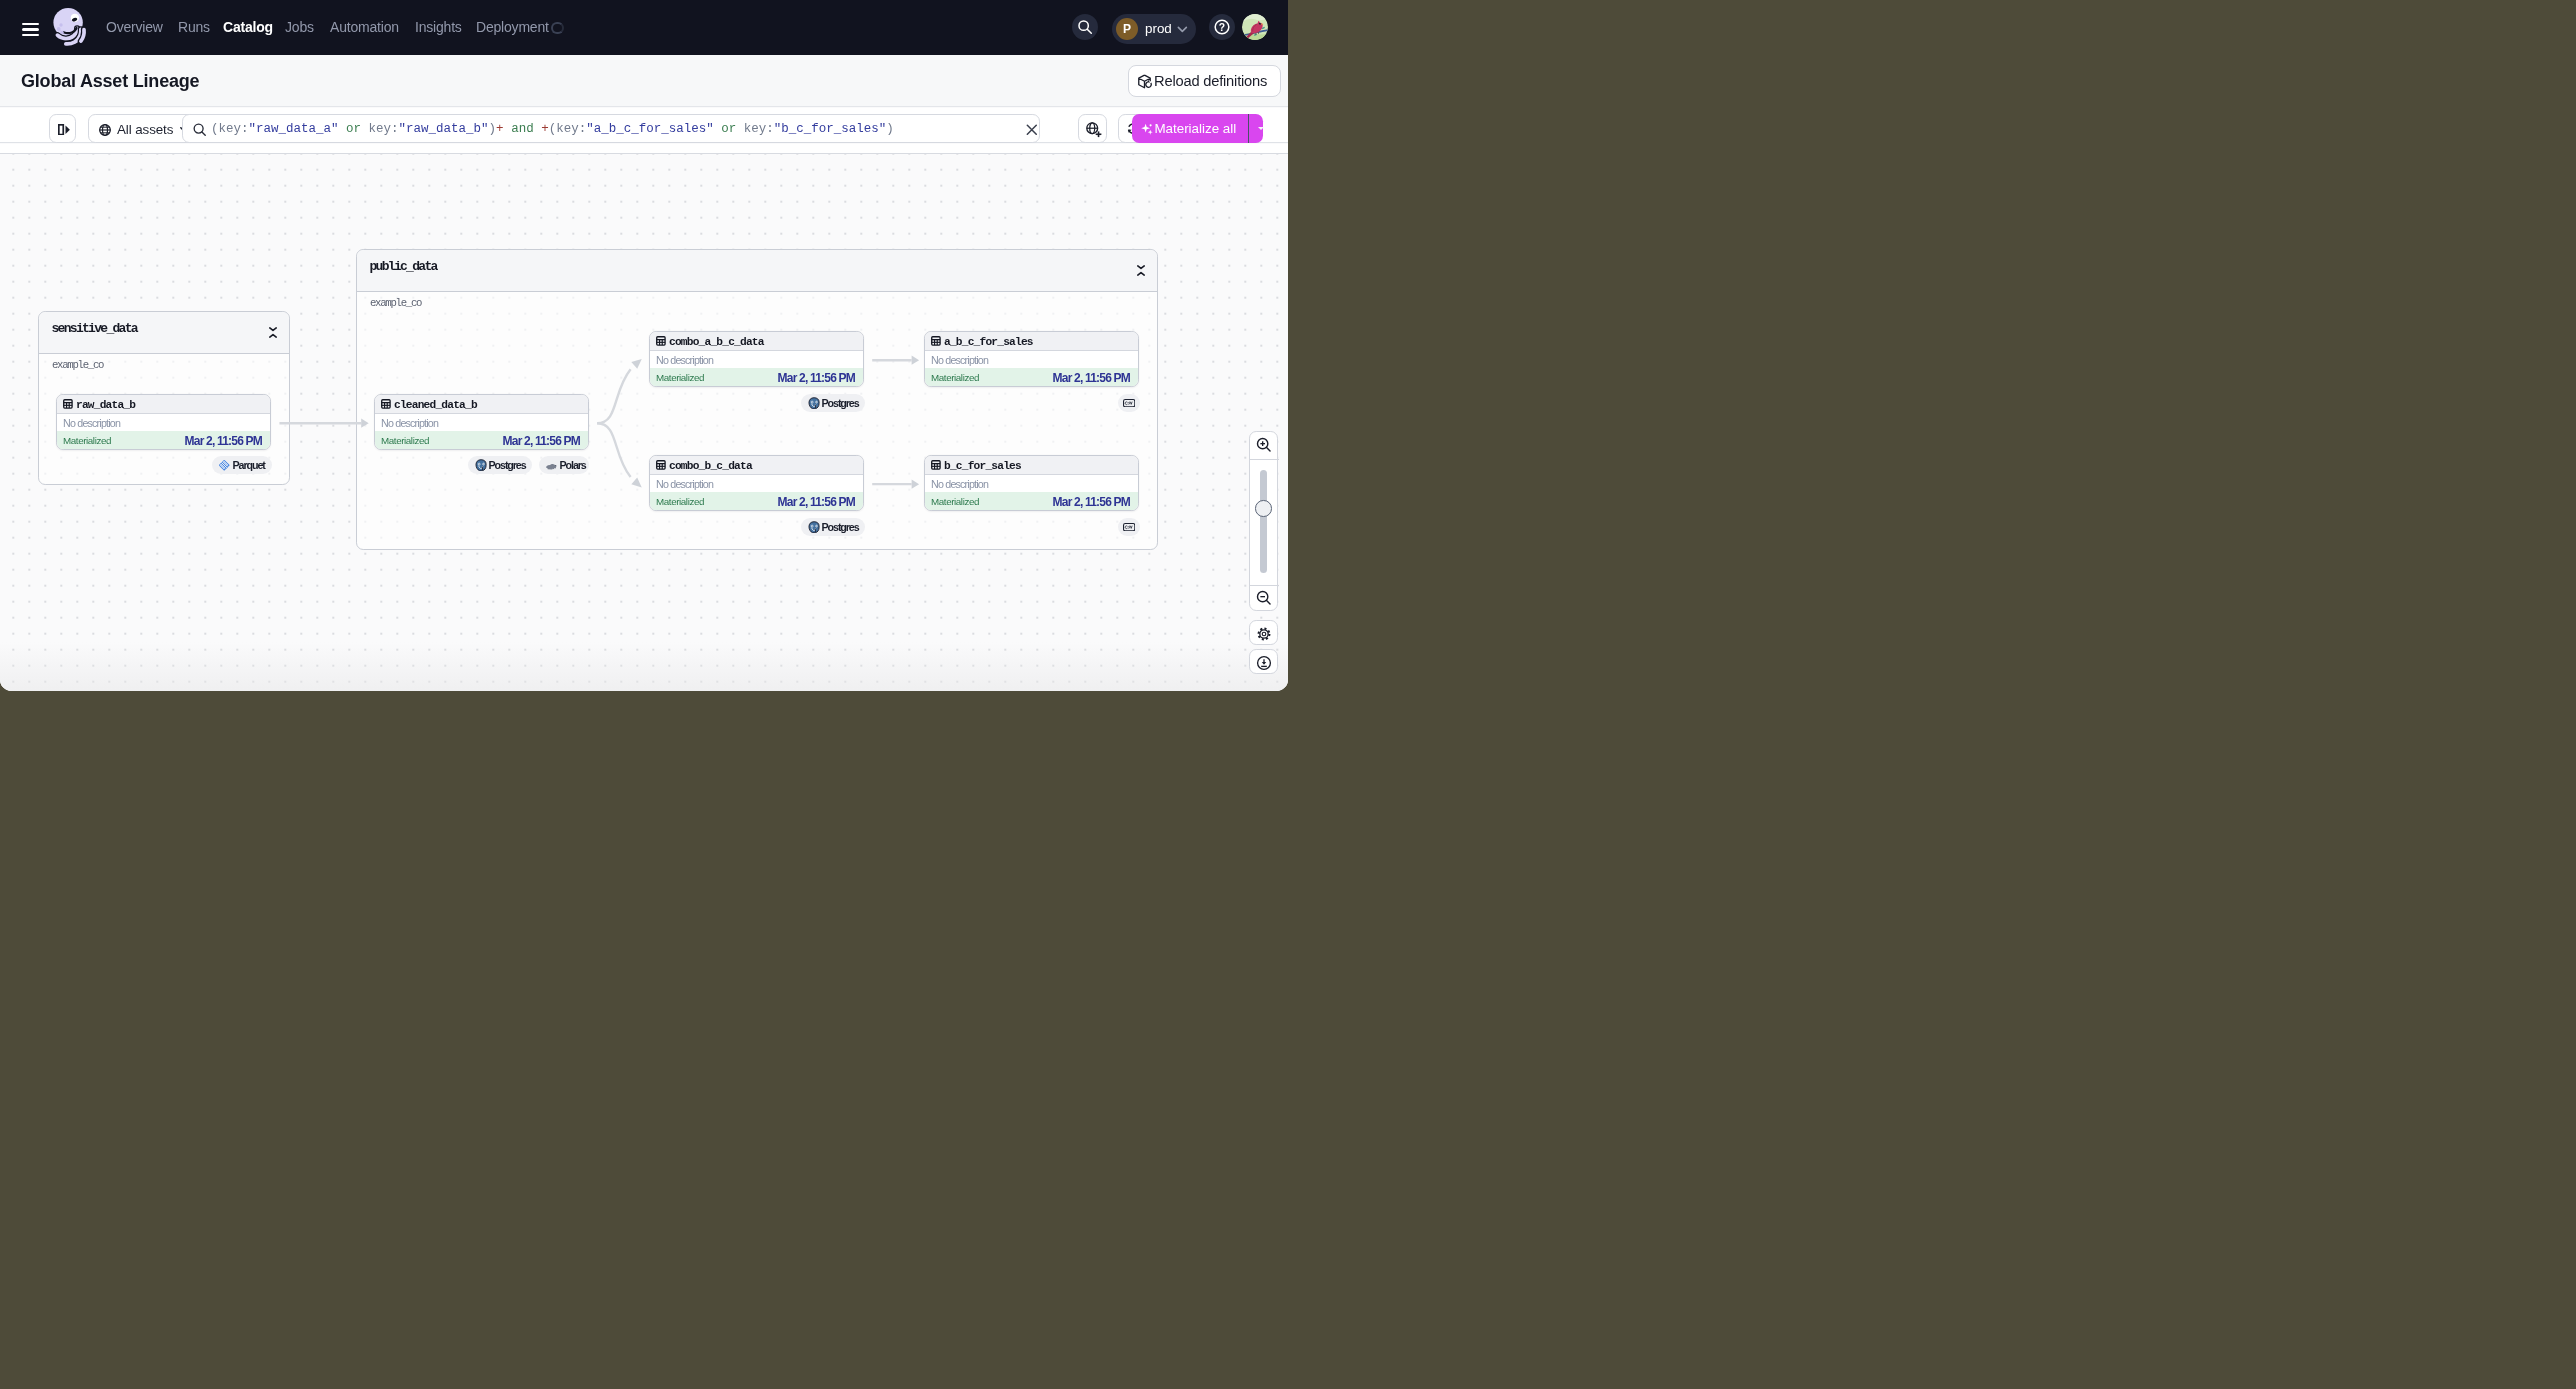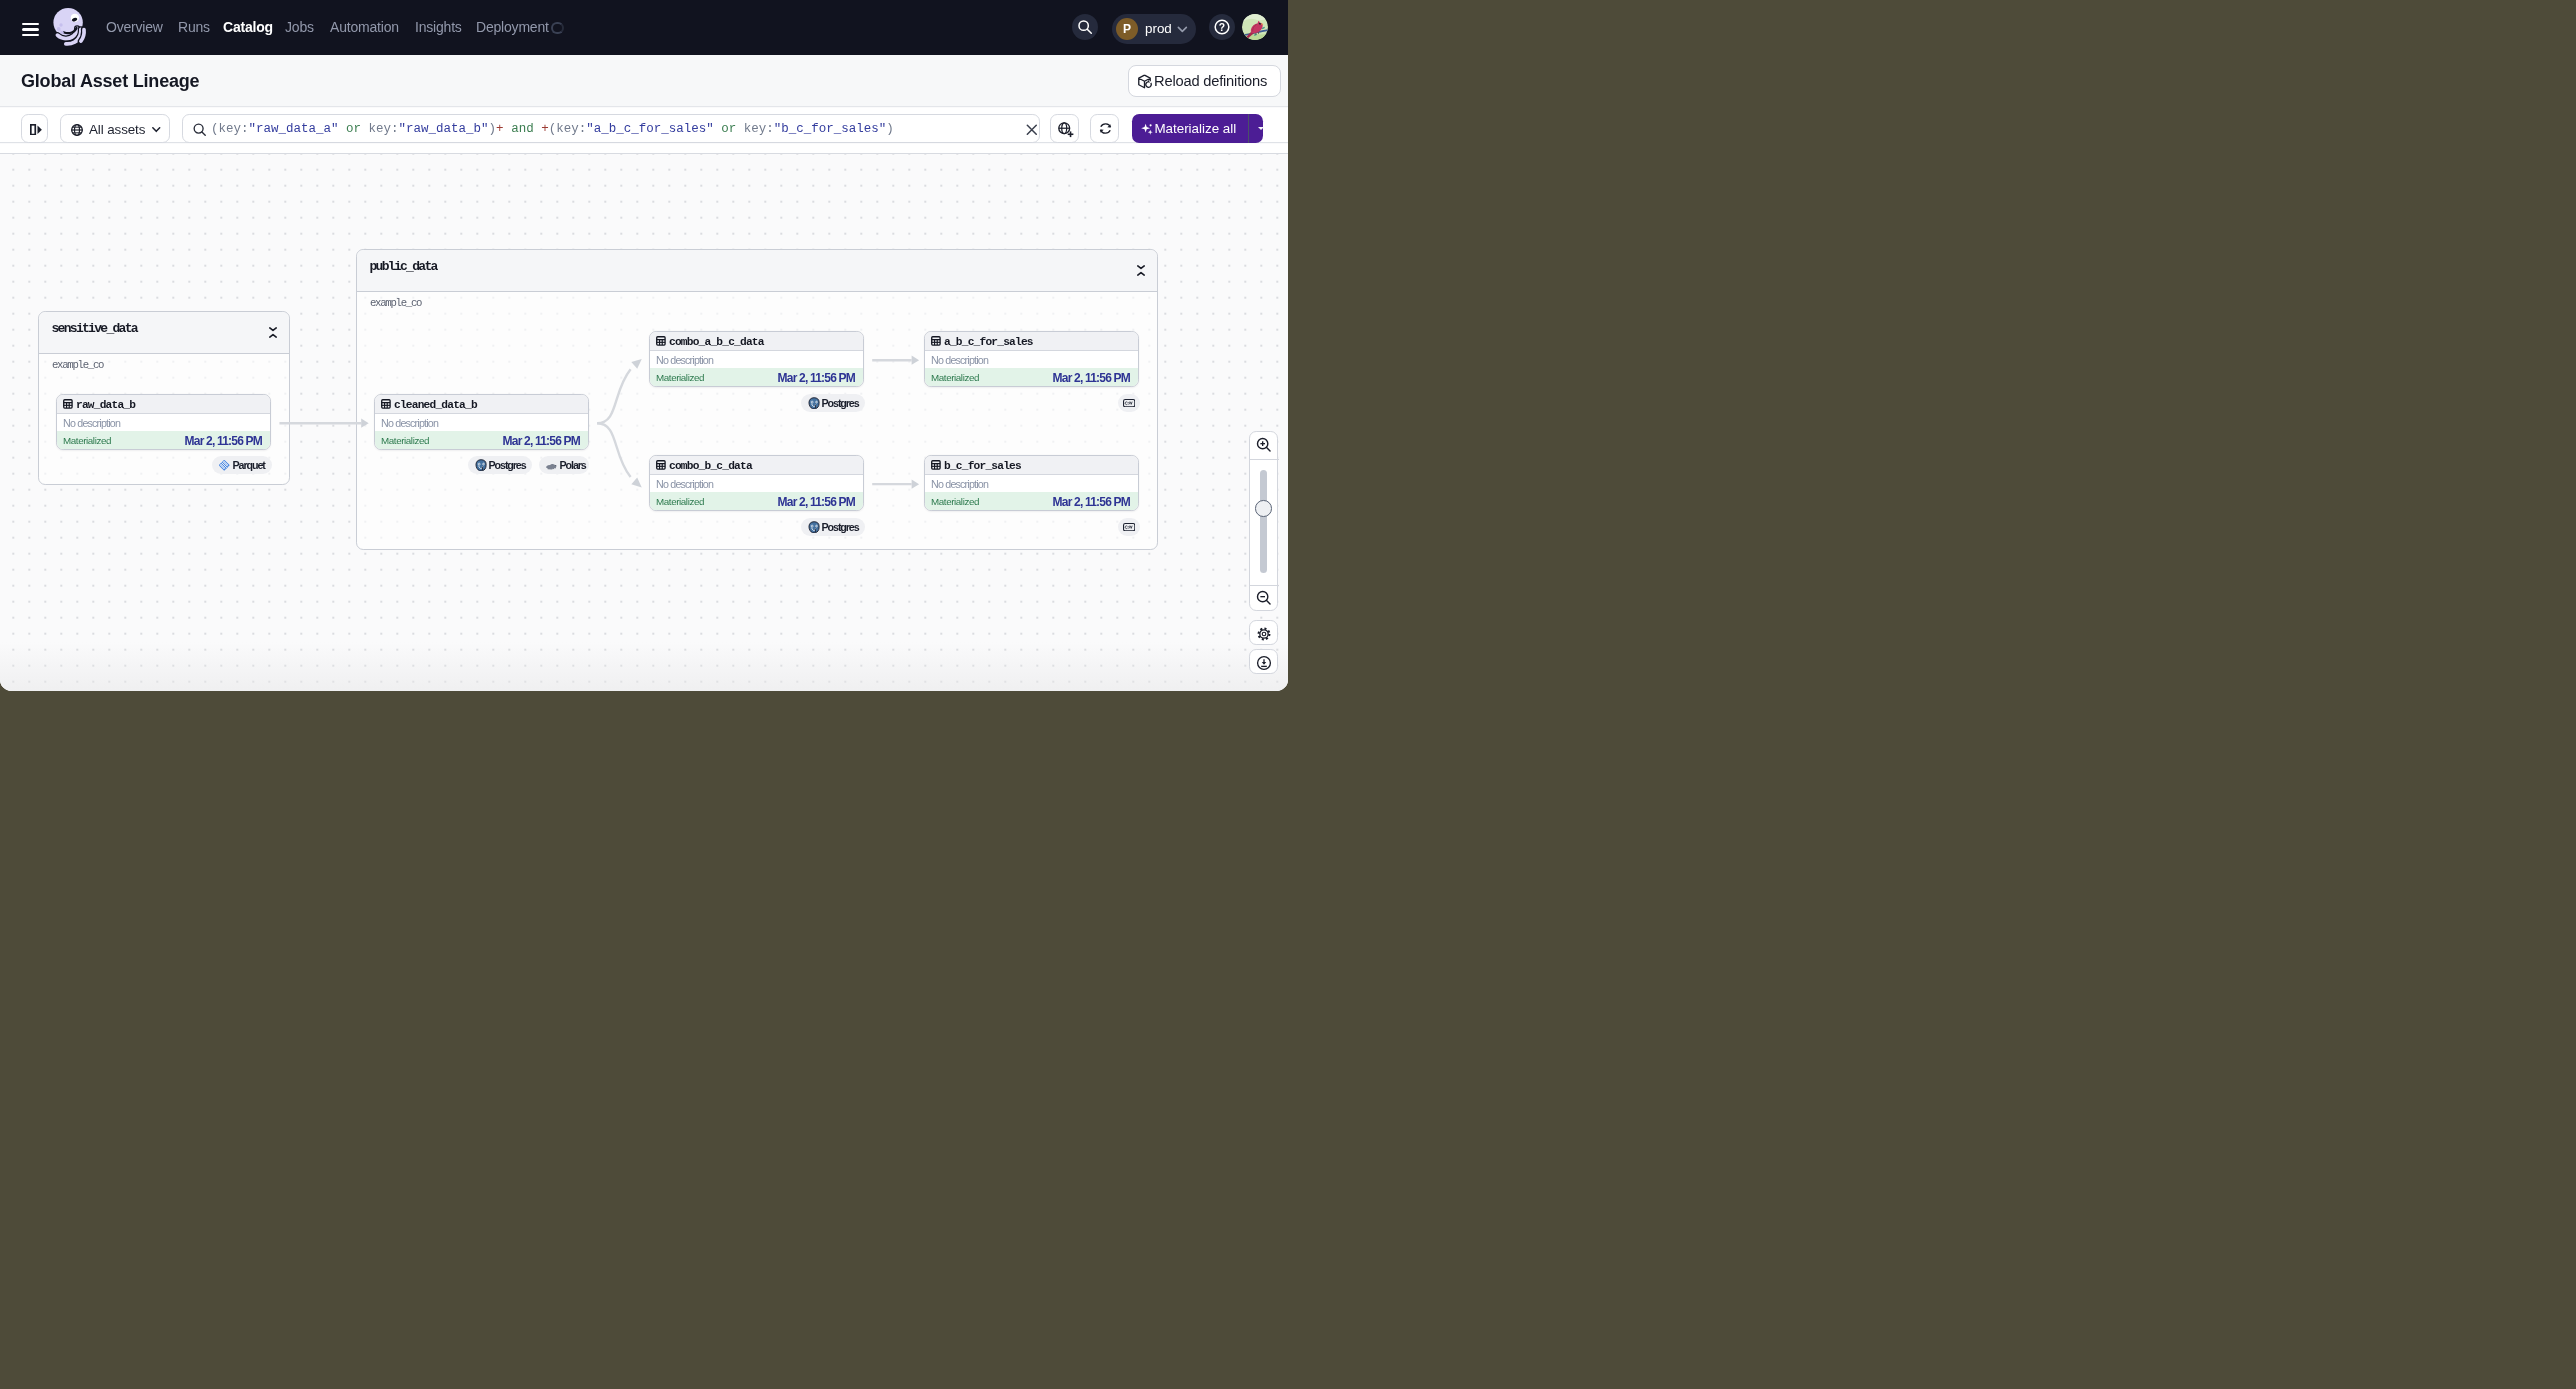--- a/index.html
+++ b/index.html
@@ -22,27 +22,27 @@
   #chip .ptxt { position:absolute; left:33px; top:0; height:30px; line-height:29.5px; color:#fff; font-size:13.4px; font-weight:500; }
   
   #phead { position:absolute; left:0; top:55px; width:1288px; height:52px; background:#f7f8f9; border-bottom:0.9px solid #e4e6ea; }
   #phead h1 { position:absolute; left:21px; top:16px; font-size:18px; font-weight:700; color:#151823; letter-spacing:-0.2px;}
   #reloadbtn { position:absolute; left:1128px; top:10.3px; width:153px; height:32px; background:#fff;
                border:0.9px solid #d5d8df; border-radius:8px; }
   #reloadbtn span { position:absolute; left:25px; top:0; height:31px; line-height:31px; font-size:14.7px; letter-spacing:-0.2px; color:#1b1e2a; }
   
   #tbar { position:absolute; left:0; top:108px; width:1288px; height:35px; background:#fff; border-bottom:0.9px solid #dfe2e7; }
   #strip2 { position:absolute; left:0; top:144px; width:1288px; height:9.6px; background:#fff; border-bottom:0.9px solid #d8dbe1; }
-  .tbtn { position:absolute; top:6.3px; height:29px; background:#fff; border:0.9px solid #d6d9e0; border-radius:7.2px; }
+  .tbtn { position:absolute; top:6.3px; height:29px; background:#fff; border:0.9px solid #d6d9e0; border-radius:7.2px;margin-left:28px; }
   #searchbox { position:absolute; left:182px; top:6.3px; width:858px; height:29px; background:#fff;
                border:0.9px solid #d6d9e0; border-radius:7.2px; }
   #query { position:absolute; left:28px; top:0; height:29px; line-height:28px; font-family:"Liberation Mono",monospace;
            font-size:12.5px; white-space:pre; color:#717a8c; }
   #query .s { color:#333c9e; } #query .o { color:#3c7e51; } #query .p { color:#9c3a32; }
-  #matbtn { position:absolute; left:1132px; top:6.3px; width:131px; height:29px; background:#4c1d95; border-radius:7.2px; }
+  #matbtn { position:absolute; left:1132px; top:6.3px; width:131px; height:29px; background:#d946ef; border-radius:7.2px; }
   #matbtn .t { position:absolute; left:22.4px; top:0; height:29px; line-height:29px; color:#fff; font-size:13.4px; font-weight:500; }
   #matbtn .dv { position:absolute; left:116px; top:0; width:0.9px; height:29px; background:#4a5068; }
   #matbtn .car { position:absolute; left:126px; top:12.5px; width:0; height:0;
                  border-left:3.8px solid transparent; border-right:3.8px solid transparent; border-top:3.9px solid #f4f5f8; }
   
   #canvas { position:absolute; left:0; top:154px; width:1288px; height:537px;
             background-color:#fafafb;
             background-image:radial-gradient(circle 1.2px at 1.2px 1.2px, #dadce0 99%, transparent 101%);
             background-size:16px 16px; background-position:12.3px 14.7px; }
   #canvas:after { content:""; position:absolute; left:0; right:0; bottom:0; height:49px;

